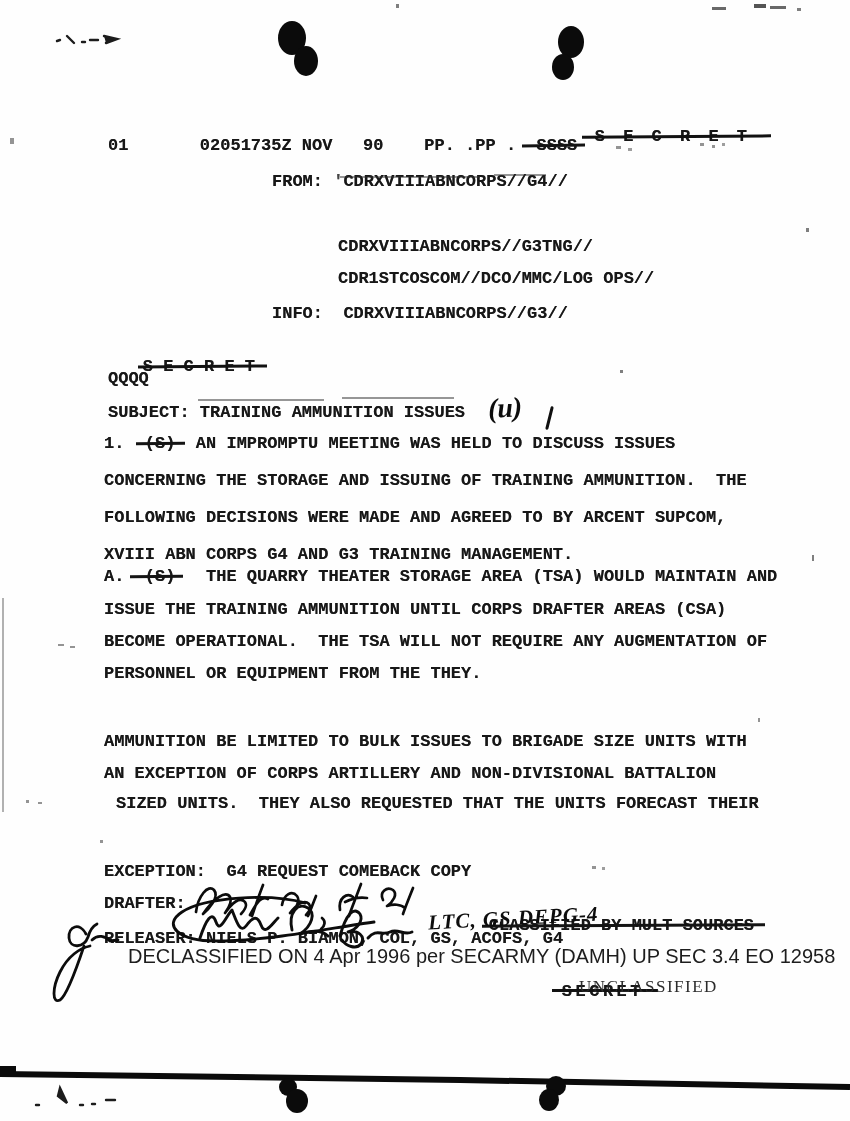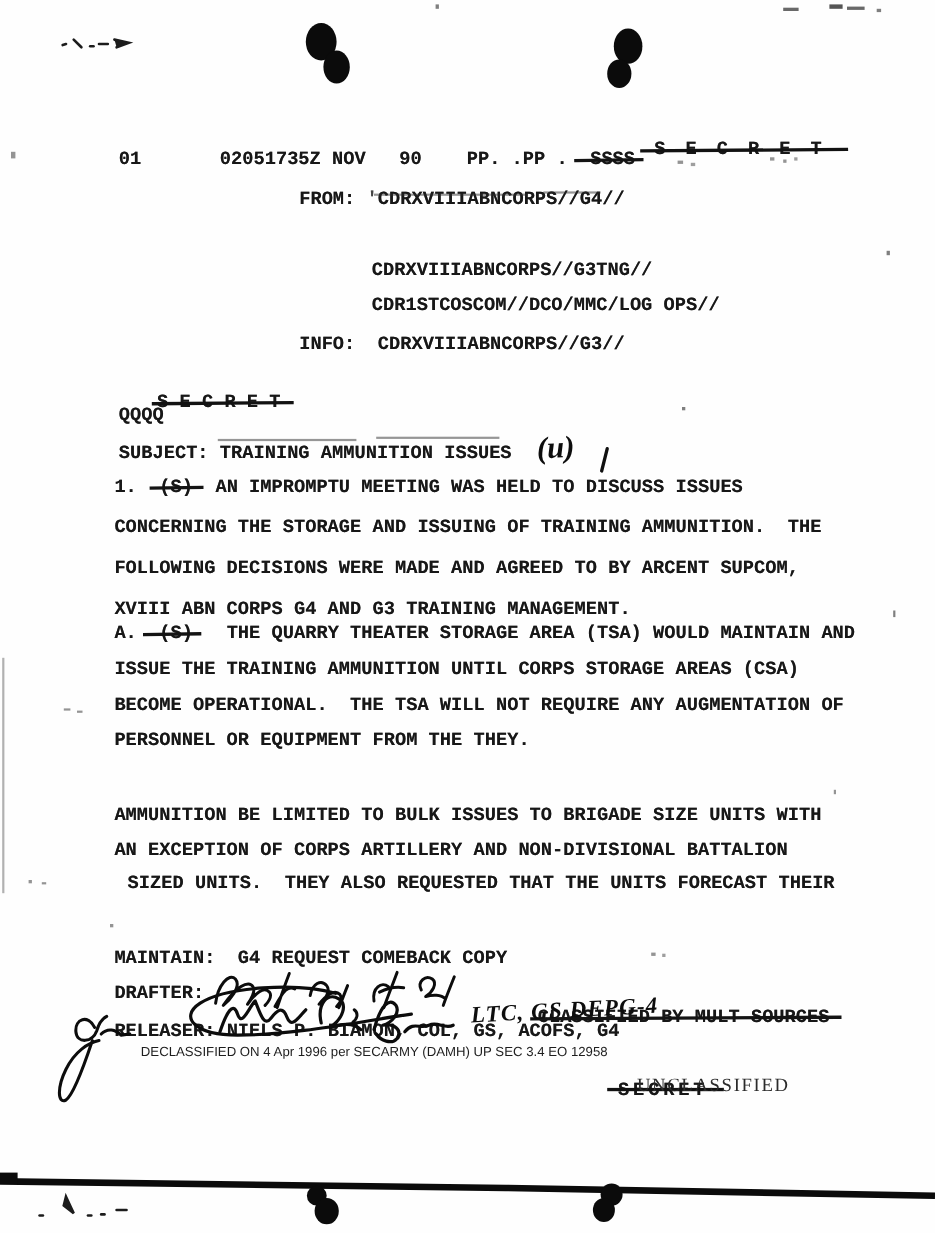--- a/index.html
+++ b/index.html
@@ -1,19 +1,19 @@
 <!DOCTYPE html>
 <html><head>
 <meta charset="utf-8">
 <style>
   html,body{margin:0;padding:0;background:#888;}
   .page{position:relative;width:850px;height:1121px;margin:0 auto;background:#fefefe;overflow:hidden;}
   .tw{position:absolute;font-family:"Liberation Mono",monospace;font-weight:700;font-size:17px;
       line-height:20px;color:#171717;white-space:pre;text-shadow:0 0 .5px rgba(20,20,20,.65);}
-  .sans{position:absolute;font-family:"Liberation Sans",sans-serif;font-size:12px;color:#1d1d1d;
+  .sans{position:absolute;font-family:"Liberation Sans",sans-serif;font-size:20px;color:#1d1d1d;
       line-height:19px;white-space:pre;}
   .serifstamp{position:absolute;font-family:"Liberation Serif",serif;font-size:17px;color:#2b2b2b;
       letter-spacing:1.5px;white-space:pre;}
   .hand{position:absolute;font-family:"Liberation Serif",serif;font-style:italic;font-weight:700;color:#0d0d0d;white-space:pre;}
   
   .xs{position:relative;display:inline-block;}
   .xs::after{content:"";position:absolute;left:-9px;right:-9px;top:8px;height:2.6px;background:#141414;transform:rotate(-.8deg);}
   .xg::after{left:-15px;right:-7px;}
   .banner{letter-spacing:4px;}
   .bn{position:relative;display:inline-block;}
@@ -57,29 +57,29 @@
   <div class="tw" style="left:108px;top:403px;"><span>SUBJECT:</span>&nbsp;<span>TRAINING AMMUNITION ISSUES</span></div>
   <div class="hand" style="left:488px;top:392px;font-size:28px;transform:rotate(-3deg);">(u)</div>
   <div class="slash" style="left:548px;top:406px;"></div>
 
   <div class="tw" style="left:104px;top:434px;"><span>1.</span>&nbsp;&nbsp;<span class="xs">(S)</span>&nbsp;&nbsp;<span>AN IMPROMPTU MEETING WAS HELD TO DISCUSS ISSUES</span></div>
   <div class="tw" style="left:104px;top:471px;">CONCERNING THE STORAGE AND ISSUING OF TRAINING AMMUNITION.  THE</div>
   <div class="tw" style="left:104px;top:508px;">FOLLOWING DECISIONS WERE MADE AND AGREED TO BY ARCENT SUPCOM,</div>
   <div class="tw" style="left:104px;top:545px;">XVIII ABN CORPS G4 AND G3 TRAINING MANAGEMENT.</div>
 
   <div class="tw" style="left:104px;top:567px;"><span>A.</span>&nbsp;&nbsp;<span class="xs xg">(S)</span>&nbsp;&nbsp;&nbsp;<span>THE QUARRY THEATER STORAGE AREA (TSA) WOULD MAINTAIN AND</span></div>
-  <div class="tw" style="left:104px;top:600px;">ISSUE THE TRAINING AMMUNITION UNTIL CORPS STORAGE AREAS (CSA)</div>
+  <div class="tw" style="left:104px;top:600px;">ISSUE THE TRAINING AMMUNITION UNTIL CORPS DRAFTER AREAS (CSA)</div>
   <div class="tw" style="left:104px;top:632px;">BECOME OPERATIONAL.  THE TSA WILL NOT REQUIRE ANY AUGMENTATION OF</div>
   <div class="tw" style="left:104px;top:664px;">PERSONNEL OR EQUIPMENT FROM THE THEY.</div>
 
   <div class="tw" style="left:104px;top:732px;">AMMUNITION BE LIMITED TO BULK ISSUES TO BRIGADE SIZE UNITS WITH</div>
   <div class="tw" style="left:104px;top:764px;">AN EXCEPTION OF CORPS ARTILLERY AND NON-DIVISIONAL BATTALION</div>
   <div class="tw" style="left:116px;top:794px;">SIZED UNITS.  THEY ALSO REQUESTED THAT THE UNITS FORECAST THEIR</div>
 
-  <div class="tw" style="left:104px;top:862px;"><span>MAINTAIN:</span>&nbsp;&nbsp;<span>G4 REQUEST COMEBACK COPY</span></div>
+  <div class="tw" style="left:104px;top:862px;"><span>EXCEPTION:</span>&nbsp;&nbsp;<span>G4 REQUEST COMEBACK COPY</span></div>
 
   <div class="tw" style="left:104px;top:894px;">DRAFTER:</div>
 
   <div class="tw" style="left:448px;top:896px;text-align:right;">
     <span class="bn bn-cls">CLASSIFIED BY MULT SOURCES</span>
   </div>
 
   <div class="tw" style="left:104px;top:929px;"><span>RELEASER:</span>&nbsp;<span>NIELS P. BIAMON, COL, GS, ACOFS, G4</span></div>
 
   <div class="sans" style="left:128px;top:947px;">DECLASSIFIED ON 4 Apr 1996 per SECARMY (DAMH) UP SEC 3.4 EO 12958</div>

